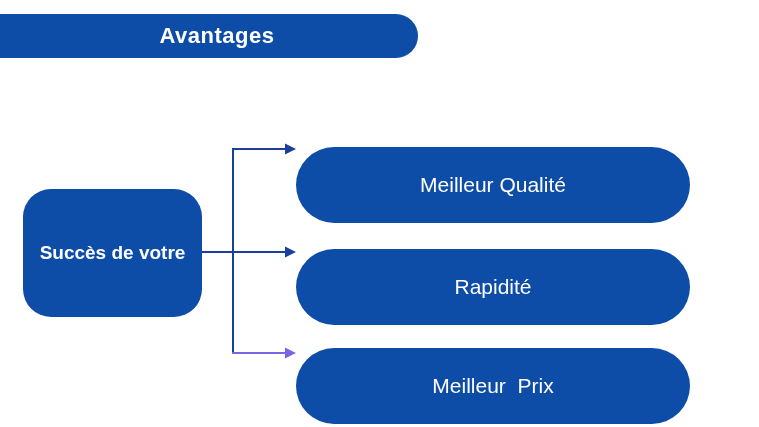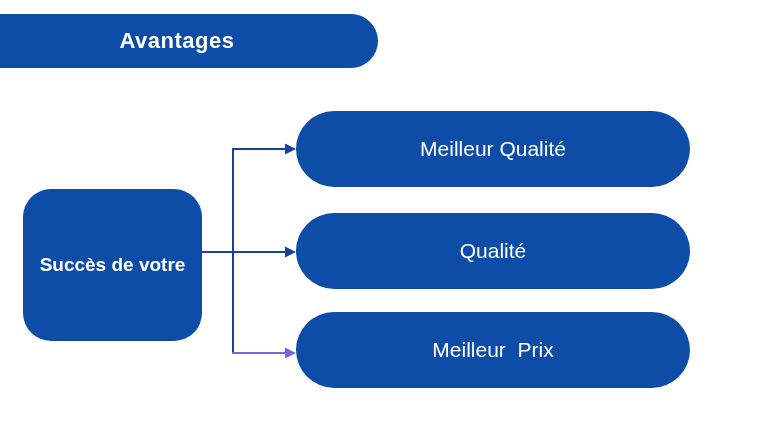--- a/index.html
+++ b/index.html
@@ -14,41 +14,42 @@
     height: 427px;
     background: #ffffff;
     overflow: hidden;
   }
   
   .title-banner {
     position: absolute;
     left: 0;
     top: 14px;
     width: 378px;
-    height: 54px;
+    height: 44px;
     background: #0d4da8;
     border-radius: 0 27px 27px 0;
     display: flex;
     align-items: center;
     justify-content: center;
+    padding-left: 40px;
   }
   .title-banner .title-text {
     color: #ffffff;
     font-size: 22px;
     font-weight: bold;
     letter-spacing: 0.5px;
     margin-right: 24px;
   }
   
   .root-box {
     position: absolute;
     left: 23px;
     top: 189px;
     width: 179px;
-    height: 152px;
+    height: 128px;
     background: #0d4da8;
     border-radius: 28px;
     display: flex;
     flex-direction: column;
     align-items: center;
     justify-content: center;
   }
   .root-box .root-line {
     color: #ffffff;
     font-size: 19px;
@@ -60,20 +61,21 @@
   .pill {
     position: absolute;
     left: 296px;
     width: 394px;
     height: 76px;
     background: #0d4da8;
     border-radius: 38px;
     display: flex;
     align-items: center;
     justify-content: center;
+    margin-top: 36px;
   }
   .pill-1 { top: 111px; }
   .pill-2 { top: 213px; }
   .pill-3 { top: 312px; }
   .pill .pill-text {
     color: #ffffff;
     font-size: 21px;
     font-weight: normal;
     white-space: pre;
     text-align: center;
@@ -111,19 +113,19 @@
   </svg>
 
   <div class="root-box">
     <span class="root-line">Succès de votre</span>
   </div>
 
   <div class="pill pill-1">
     <span class="pill-text">Meilleur Qualité</span>
   </div>
   <div class="pill pill-2">
-    <span class="pill-text">Qualité</span>
+    <span class="pill-text">Rapidité</span>
   </div>
   <div class="pill pill-3">
     <span class="pill-text">Meilleur  Prix</span>
   </div>
 
 </div>
 
 </body></html>

